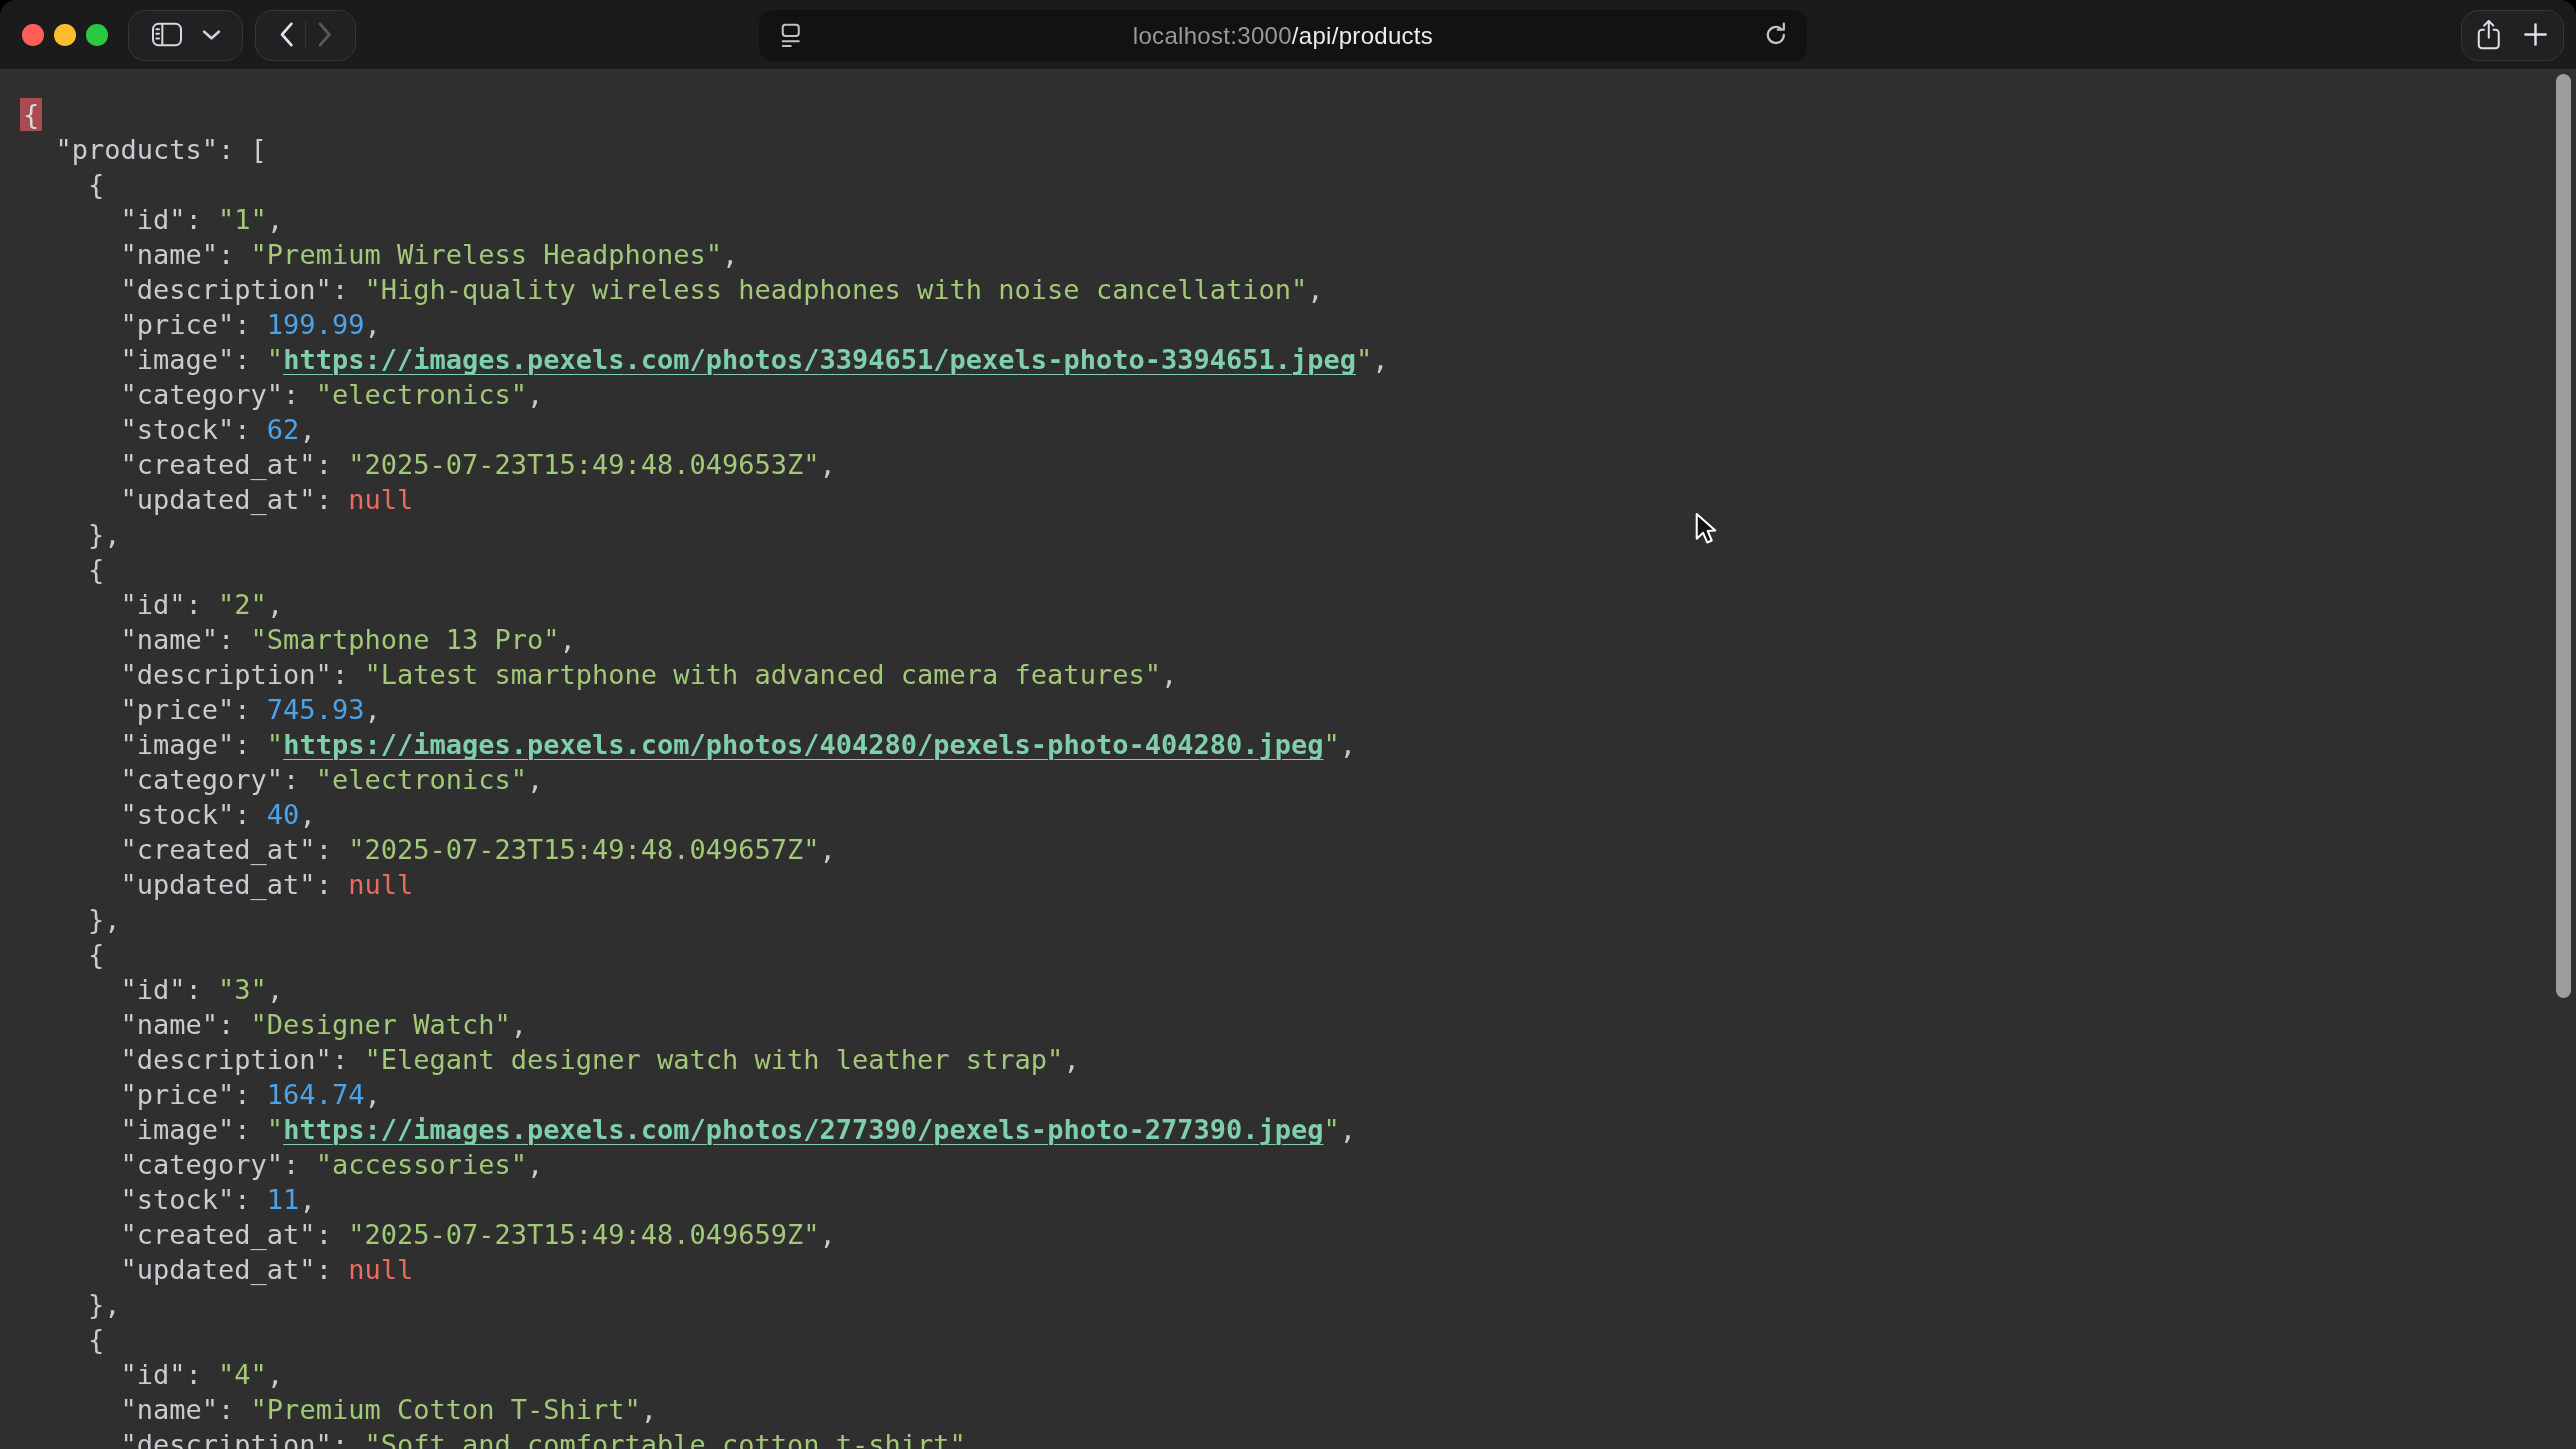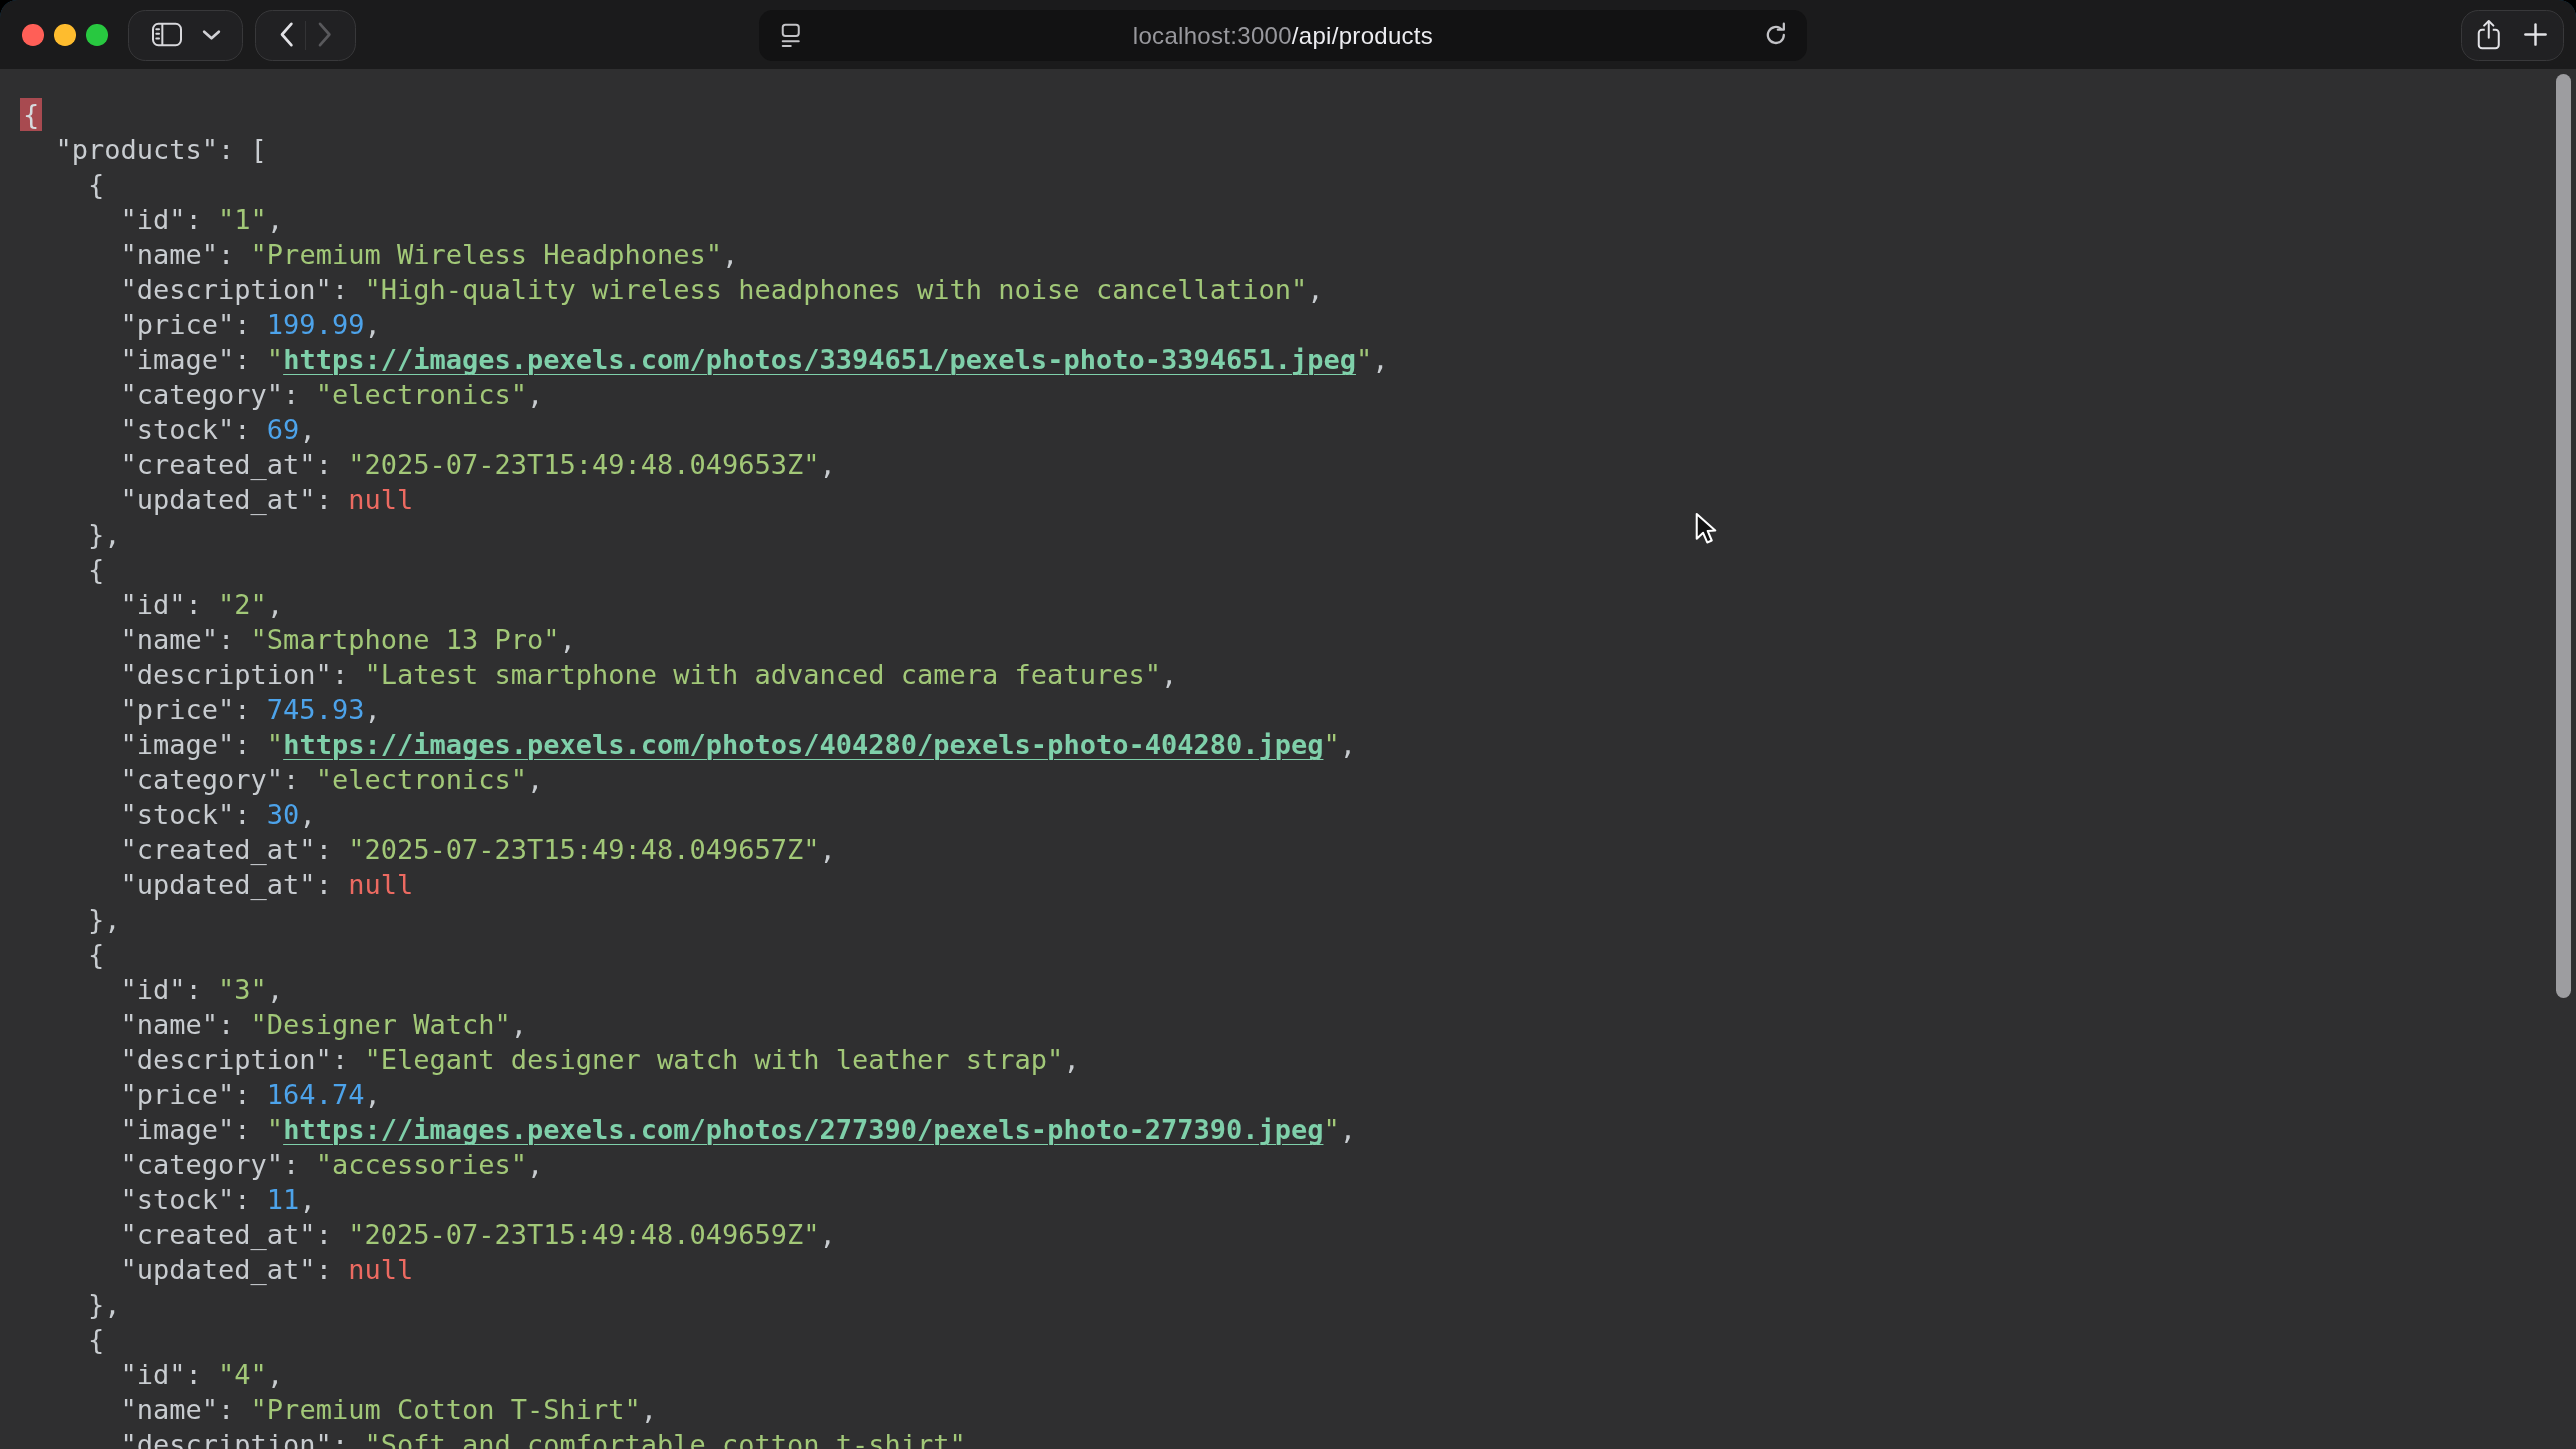--- a/index.html
+++ b/index.html
@@ -117,32 +117,32 @@
 
   <pre id="json-view"><span class="hl">{</span>
   <span class="k">"products"</span><span class="p">: [</span>
     <span class="p">{</span>
       <span class="k">"id"</span><span class="p">: </span><span class="s">"1"</span><span class="p">,</span>
       <span class="k">"name"</span><span class="p">: </span><span class="s">"Premium Wireless Headphones"</span><span class="p">,</span>
       <span class="k">"description"</span><span class="p">: </span><span class="s">"High-quality wireless headphones with noise cancellation"</span><span class="p">,</span>
       <span class="k">"price"</span><span class="p">: </span><span class="n">199.99</span><span class="p">,</span>
       <span class="k">"image"</span><span class="p">: </span><span class="s">"</span><span class="lnk">https://images.pexels.com/photos/3394651/pexels-photo-3394651.jpeg</span><span class="s">"</span><span class="p">,</span>
       <span class="k">"category"</span><span class="p">: </span><span class="s">"electronics"</span><span class="p">,</span>
-      <span class="k">"stock"</span><span class="p">: </span><span class="n">69</span><span class="p">,</span>
+      <span class="k">"stock"</span><span class="p">: </span><span class="n">62</span><span class="p">,</span>
       <span class="k">"created_at"</span><span class="p">: </span><span class="s">"2025-07-23T15:49:48.049653Z"</span><span class="p">,</span>
       <span class="k">"updated_at"</span><span class="p">: </span><span class="z">null</span>
     <span class="p">},</span>
     <span class="p">{</span>
       <span class="k">"id"</span><span class="p">: </span><span class="s">"2"</span><span class="p">,</span>
       <span class="k">"name"</span><span class="p">: </span><span class="s">"Smartphone 13 Pro"</span><span class="p">,</span>
       <span class="k">"description"</span><span class="p">: </span><span class="s">"Latest smartphone with advanced camera features"</span><span class="p">,</span>
       <span class="k">"price"</span><span class="p">: </span><span class="n">745.93</span><span class="p">,</span>
       <span class="k">"image"</span><span class="p">: </span><span class="s">"</span><span class="lnk">https://images.pexels.com/photos/404280/pexels-photo-404280.jpeg</span><span class="s">"</span><span class="p">,</span>
       <span class="k">"category"</span><span class="p">: </span><span class="s">"electronics"</span><span class="p">,</span>
-      <span class="k">"stock"</span><span class="p">: </span><span class="n">30</span><span class="p">,</span>
+      <span class="k">"stock"</span><span class="p">: </span><span class="n">40</span><span class="p">,</span>
       <span class="k">"created_at"</span><span class="p">: </span><span class="s">"2025-07-23T15:49:48.049657Z"</span><span class="p">,</span>
       <span class="k">"updated_at"</span><span class="p">: </span><span class="z">null</span>
     <span class="p">},</span>
     <span class="p">{</span>
       <span class="k">"id"</span><span class="p">: </span><span class="s">"3"</span><span class="p">,</span>
       <span class="k">"name"</span><span class="p">: </span><span class="s">"Designer Watch"</span><span class="p">,</span>
       <span class="k">"description"</span><span class="p">: </span><span class="s">"Elegant designer watch with leather strap"</span><span class="p">,</span>
       <span class="k">"price"</span><span class="p">: </span><span class="n">164.74</span><span class="p">,</span>
       <span class="k">"image"</span><span class="p">: </span><span class="s">"</span><span class="lnk">https://images.pexels.com/photos/277390/pexels-photo-277390.jpeg</span><span class="s">"</span><span class="p">,</span>
       <span class="k">"category"</span><span class="p">: </span><span class="s">"accessories"</span><span class="p">,</span>

